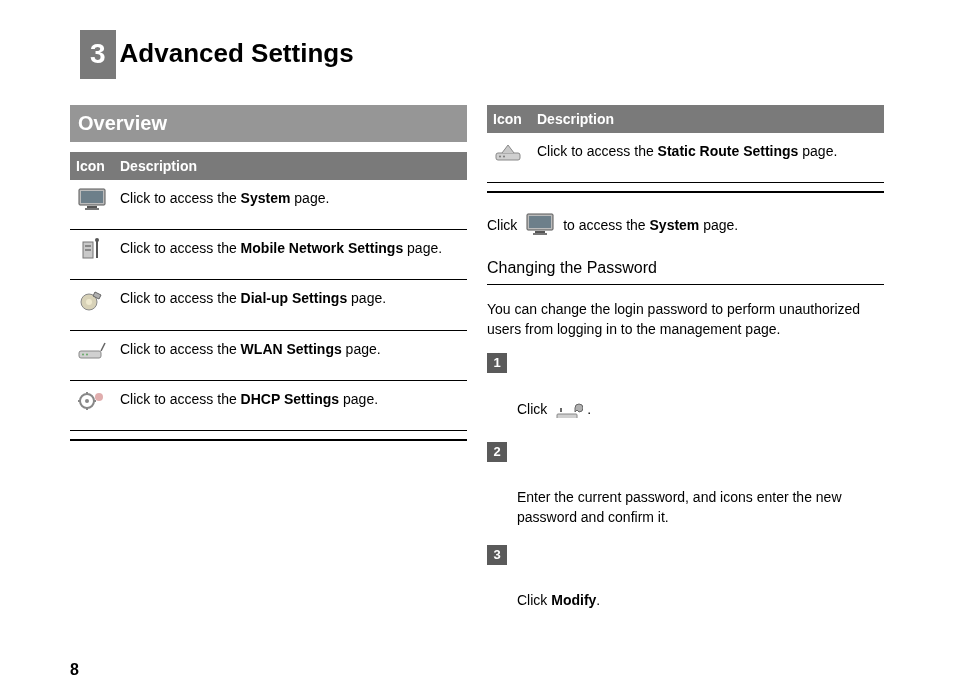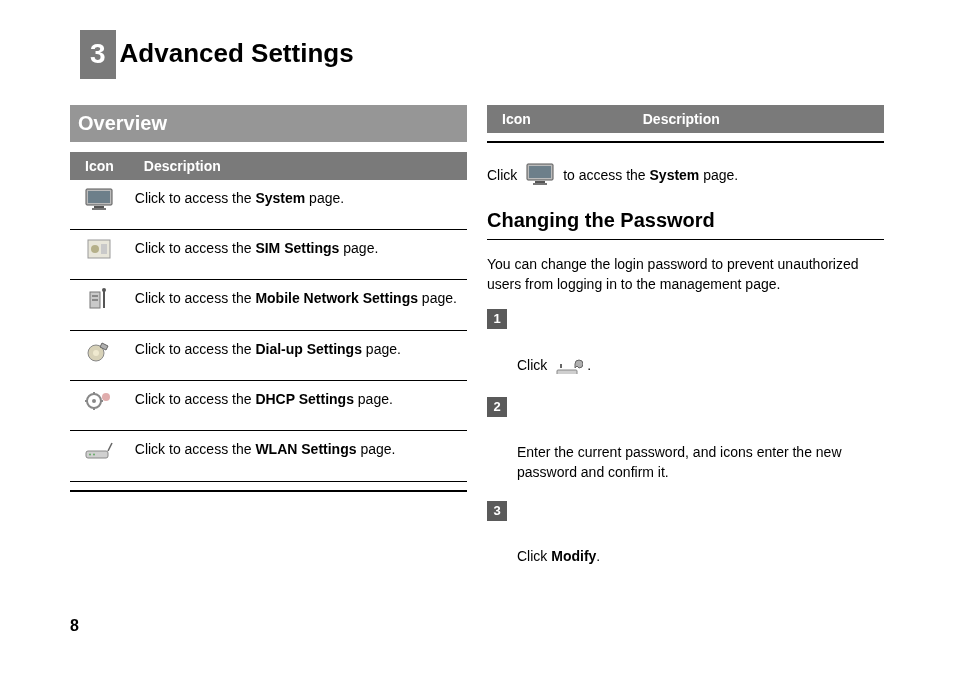--- a/index.html
+++ b/index.html
@@ -52,40 +52,40 @@
   .b { font-weight: bold; }
   table.icon-table {
     width: 100%;
     border-collapse: collapse;
     margin-bottom: 8px;
   }
   table.icon-table thead th {
     background: #7a7a7a;
     color: #fff;
     text-align: left;
-    padding: 4px 15px;
+    padding: 4px 6px;
     font-weight: bold;
     font-size: 14px;
   }
   table.icon-table td {
     padding: 8px 6px 12px 6px;
     border-bottom: 1px solid #000;
     vertical-align: top;
     font-size: 14px;
   }
   table.icon-table td.icon-cell {
     width: 44px;
     text-align: center;
     padding-top: 6px;
   }
   .hr-thick { border: 0; border-top: 2px solid #000; margin-top: 2px; margin-bottom: 18px; }
   .hr-thin  { border: 0; border-top: 1px solid #000; margin: 4px 0 14px 0; }
   .subhead {
-    font-size: 20px;
-    font-weight: bold;
+    font-size: 16px;
+    font-weight: normal;
     margin: 6px 0 2px 0;
   }
   .inline-icon {
     display: inline-block;
     vertical-align: middle;
     margin: 0 4px;
   }
   .step {
     display: flex;
     gap: 10px;
@@ -190,80 +190,80 @@
       </thead>
       <tbody>
         <tr>
           <td class="icon-cell"><svg class="ico">
                 <use href="#i-monitor"></use>
               </svg></td>
           <td><span>Click to access the </span><span class="b">System</span><span> page.</span></td>
         </tr>
         <tr>
           <td class="icon-cell"><svg class="ico">
-                <use href="#i-sim"></use>
-              </svg></td>
-          <td><span>Click to access the </span><span class="b">SIM Settings</span><span> page.</span></td>
-        </tr>
-        <tr>
-          <td class="icon-cell"><svg class="ico">
                 <use href="#i-antenna"></use>
               </svg></td>
           <td><span>Click to access the </span><span class="b">Mobile Network Settings</span><span> page.</span></td>
         </tr>
         <tr>
           <td class="icon-cell"><svg class="ico">
                 <use href="#i-dialup"></use>
               </svg></td>
           <td><span>Click to access the </span><span class="b">Dial-up Settings</span><span> page.</span></td>
         </tr>
         <tr>
           <td class="icon-cell"><svg class="ico">
+                <use href="#i-wlan"></use>
+              </svg></td>
+          <td><span>Click to access the </span><span class="b">WLAN Settings</span><span> page.</span></td>
+        </tr>
+        <tr>
+          <td class="icon-cell"><svg class="ico">
                 <use href="#i-dhcp"></use>
               </svg></td>
           <td><span>Click to access the </span><span class="b">DHCP Settings</span><span> page.</span></td>
-        </tr>
-        <tr>
-          <td class="icon-cell"><svg class="ico">
-                <use href="#i-wlan"></use>
-              </svg></td>
-          <td><span>Click to access the </span><span class="b">WLAN Settings</span><span> page.</span></td>
         </tr>
       </tbody>
     </table>
     <hr class="hr-thick">
   </div>
 
   <div class="col">
 
     <table class="icon-table">
       <thead>
         <tr>
           <th>Icon</th>
           <th>Description</th>
         </tr>
       </thead>
       <tbody>
+        <tr>
+          <td class="icon-cell"><svg class="ico">
+                <use href="#i-route"></use>
+              </svg></td>
+          <td><span>Click to access the </span><span class="b">Static Route Settings</span><span> page.</span></td>
+        </tr>
       </tbody>
     </table>
     <hr class="hr-thick">
 
 
     <p class="para">
       <span>Click </span>
       <span class="inline-icon"><svg class="ico">
             <use href="#i-monitor"></use>
           </svg></span>
       <span> to access the </span><span class="b">System</span><span> page.</span>
     </p>
 
     <div class="subhead">Changing the Password</div>
     <hr class="hr-thin">
 
-    <p class="para">You can change the login password to prevent unauthorized users from logging in to the management page.</p>
+    <p class="para">You can change the login password to perform unauthorized users from logging in to the management page.</p>
 
     <div class="step">
       <div class="step-num">1</div>
       <div class="step-body">
         <span>Click </span><span class="inline-icon"><svg class="ico" style="width:28px;height:20px">
               <use href="#i-wrench"></use>
             </svg></span><span>.</span>
       </div>
     </div>
 

